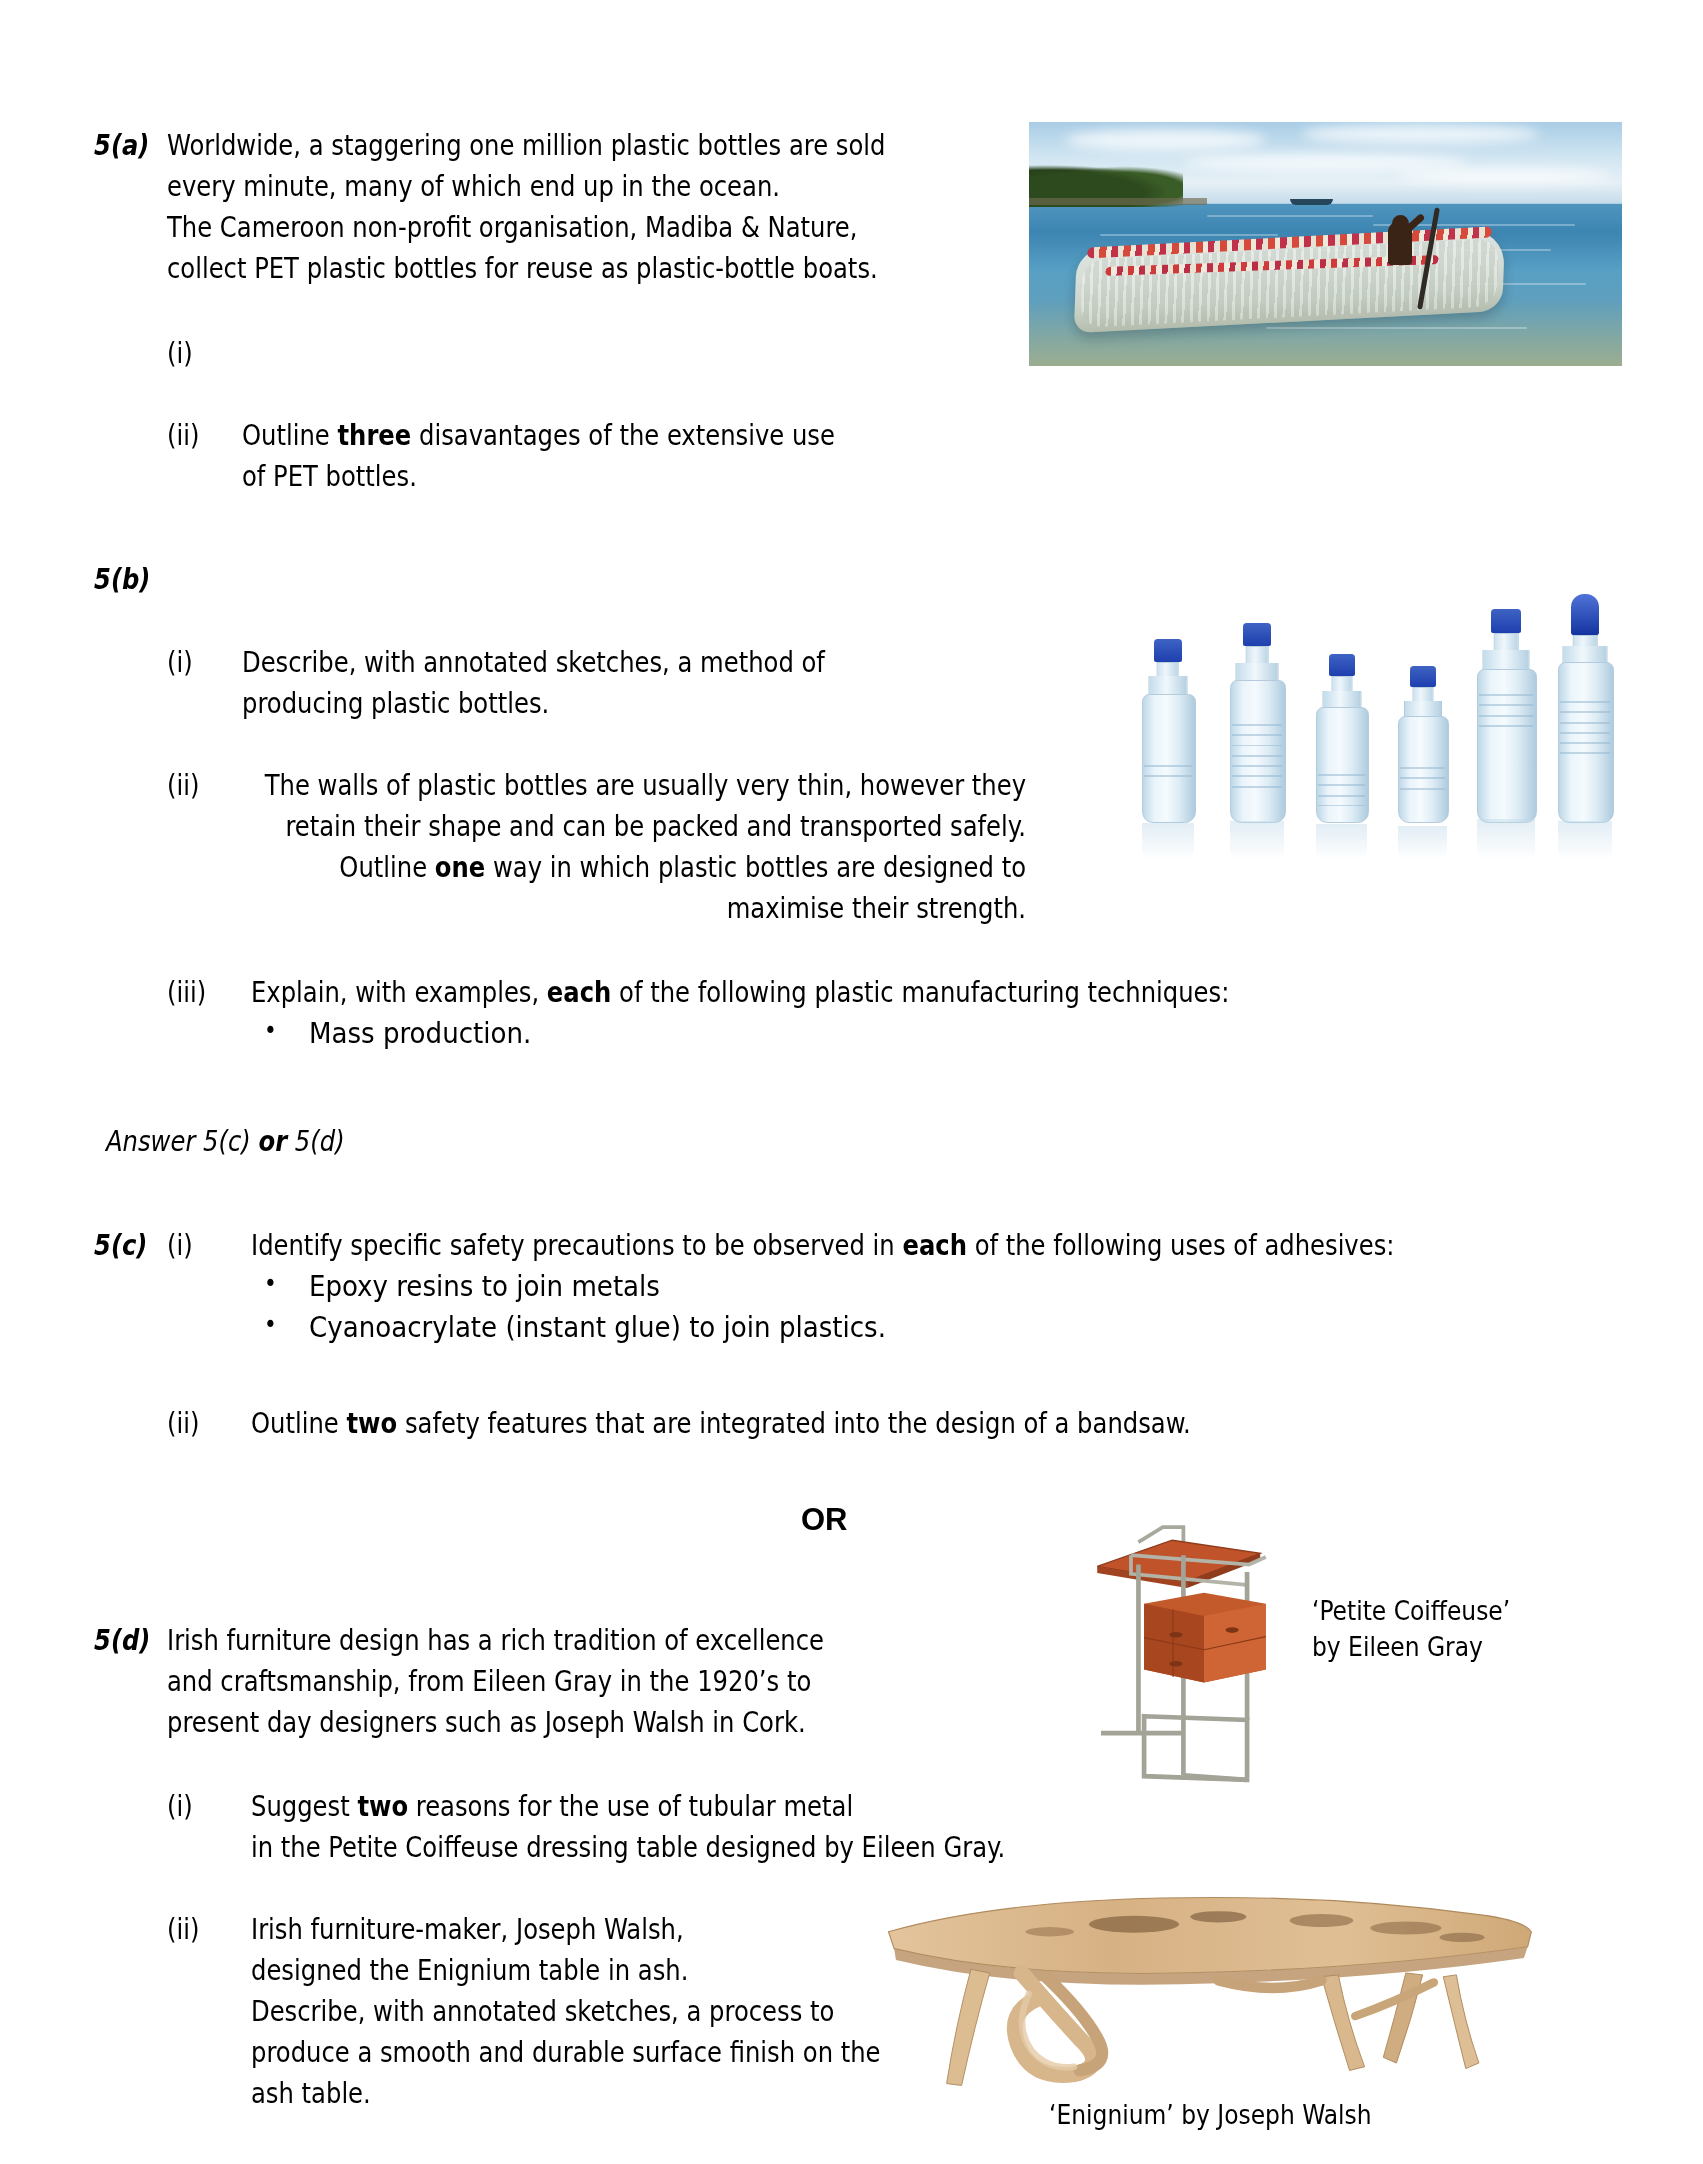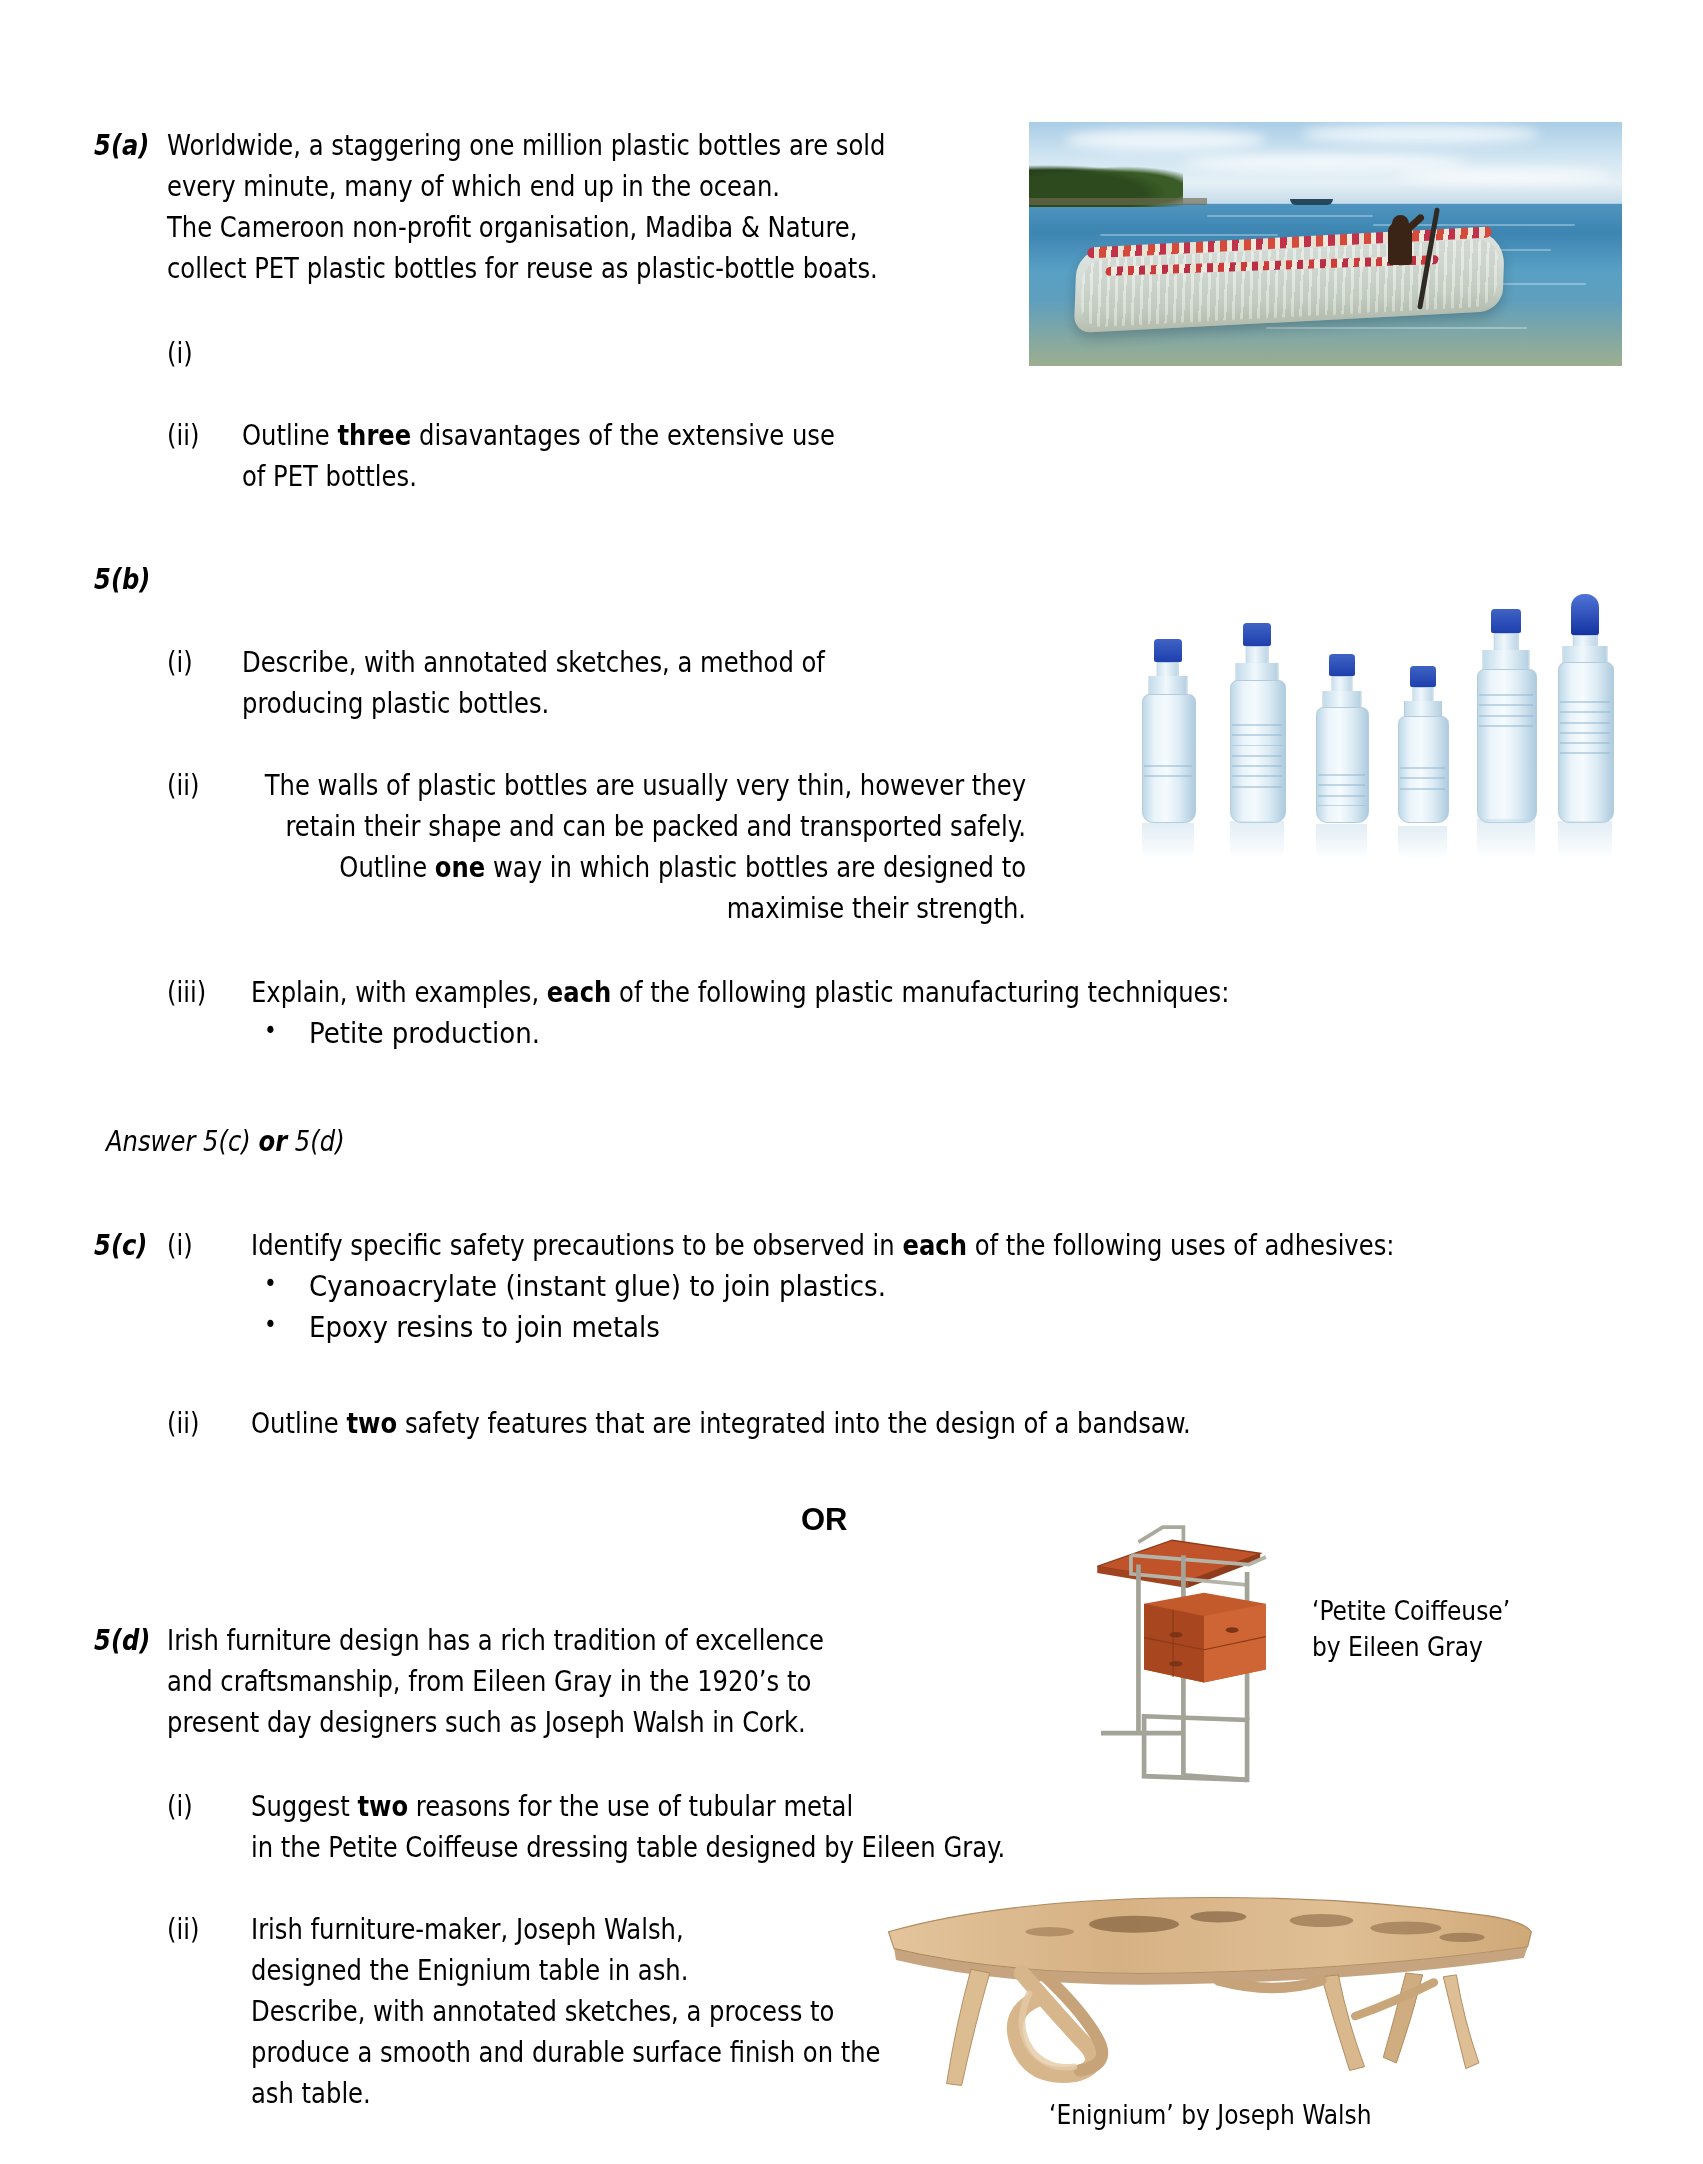--- a/index.html
+++ b/index.html
@@ -299,21 +299,21 @@
     <div class="body-txt"><span>The walls of plastic bottles are usually very thin, however they
 retain their shape and can be packed and transported safely.
 Outline </span><b>one</b><span> way in which plastic bottles are designed to
 maximise their strength.</span></div>
   </div>
 
   <div class="rlabel" style="left:167px; top:972px;">(iii)</div>
   <div class="block" style="left:251px; top:972px; width:1181px;">
     <div class="body-txt"><span>Explain, with examples, </span><b>each</b><span> of the following plastic manufacturing techniques:</span></div>
     <ul class="bullets">
-      <li>Petite production.</li>
+      <li>Mass production.</li>
     </ul>
   </div>
 
   <div class="fig-bottles">
 
     <div class="bt" style="left:3.7px;  width:52px; height:184px;">
       <div class="cap" style="width:28px; height:22.5px;"></div>
       <div class="neck" style="width:20.6px; height:15px; top:22.5px;"></div>
       <div class="shoulder" style="width:37px; height:20.6px; top:37px;"></div>
       <div class="body" style="height:127px;"></div>
@@ -381,22 +381,22 @@
 
   <div class="answer-or" style="left:106px; top:1121px;">
     <span>Answer 5(c) </span><b>or</b><span> 5(d)</span>
   </div>
 
   <div class="qlabel" style="left:94px; top:1225px;">5(c)</div>
   <div class="rlabel" style="left:167px; top:1225px;">(i)</div>
   <div class="block" style="left:251px; top:1225px; width:1330px;">
     <div class="body-txt"><span>Identify specific safety precautions to be observed in </span><b>each</b><span> of the following uses of adhesives:</span></div>
     <ul class="bullets">
+      <li>Epoxy resins to join metals</li>
       <li>Cyanoacrylate (instant glue) to join plastics.</li>
-      <li>Epoxy resins to join metals</li>
     </ul>
   </div>
 
   <div class="rlabel" style="left:167px; top:1403px;">(ii)</div>
   <div class="block" style="left:251px; top:1403px; width:1218px;">
     <div class="body-txt"><span>Outline </span><b>two</b><span> safety features that are integrated into the design of a bandsaw.</span></div>
   </div>
 
   <div class="or-word" style="left:801px; top:1502px;">OR</div>
 

